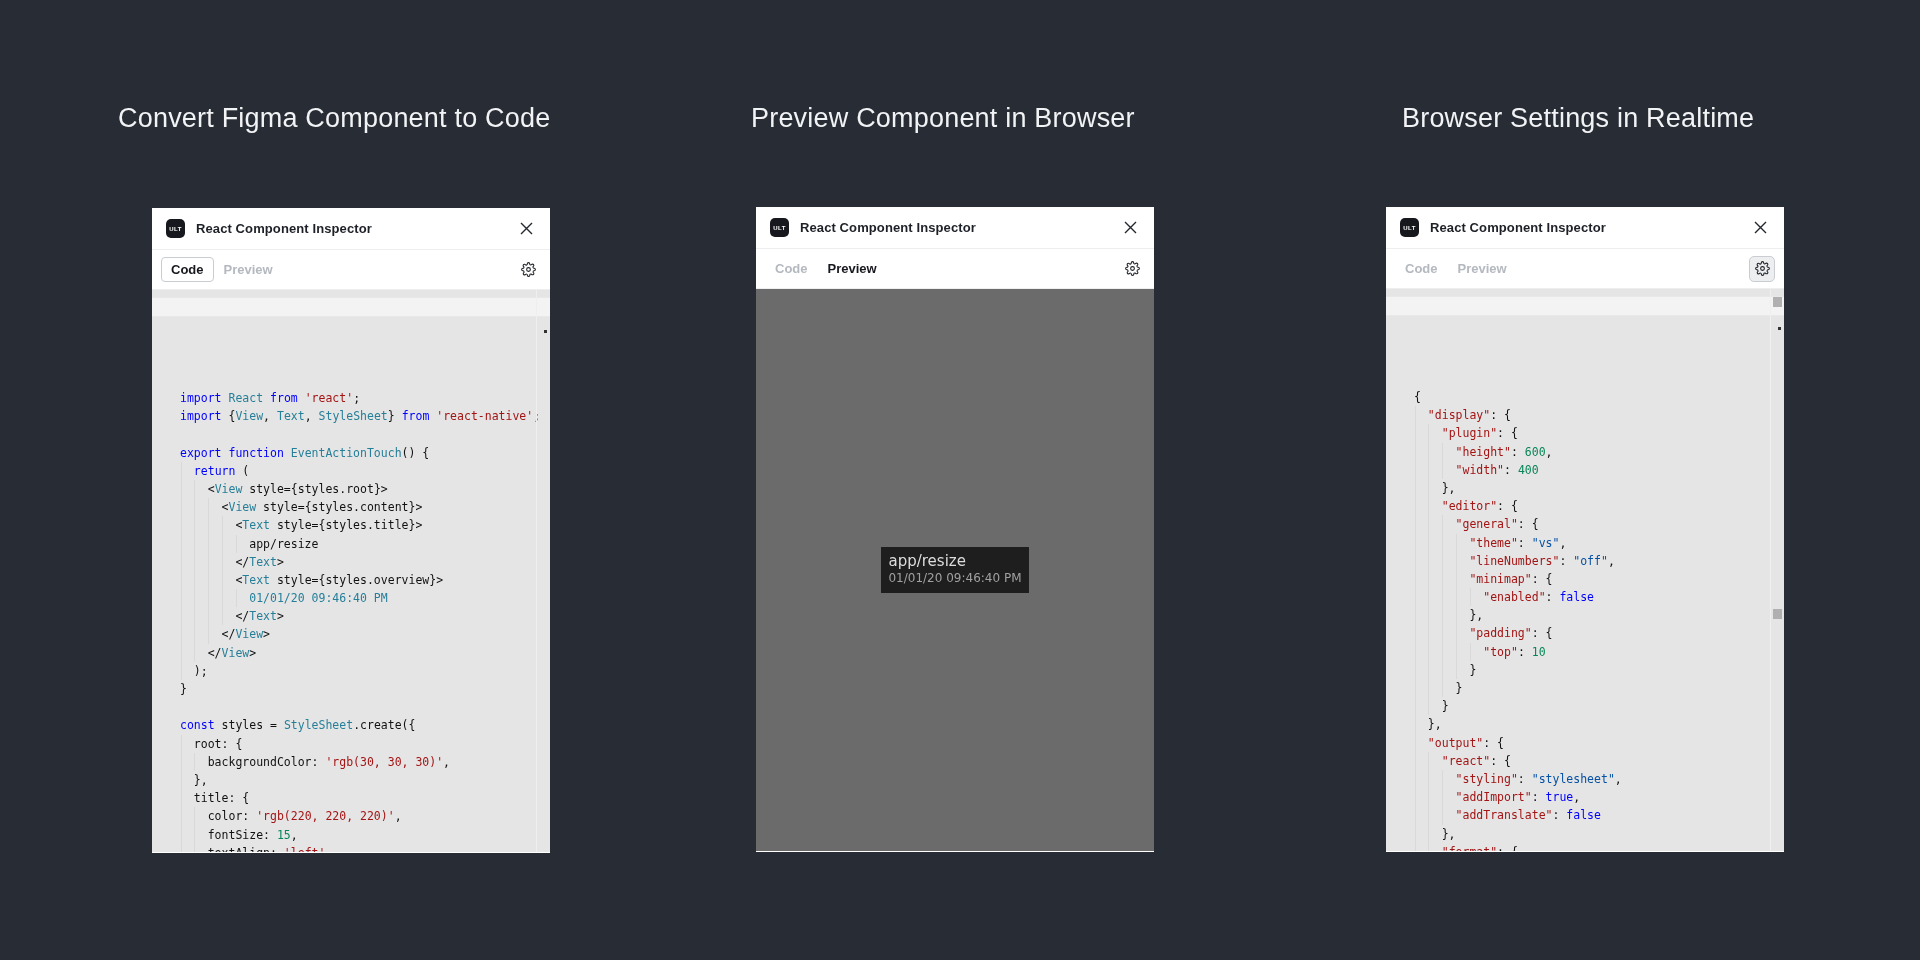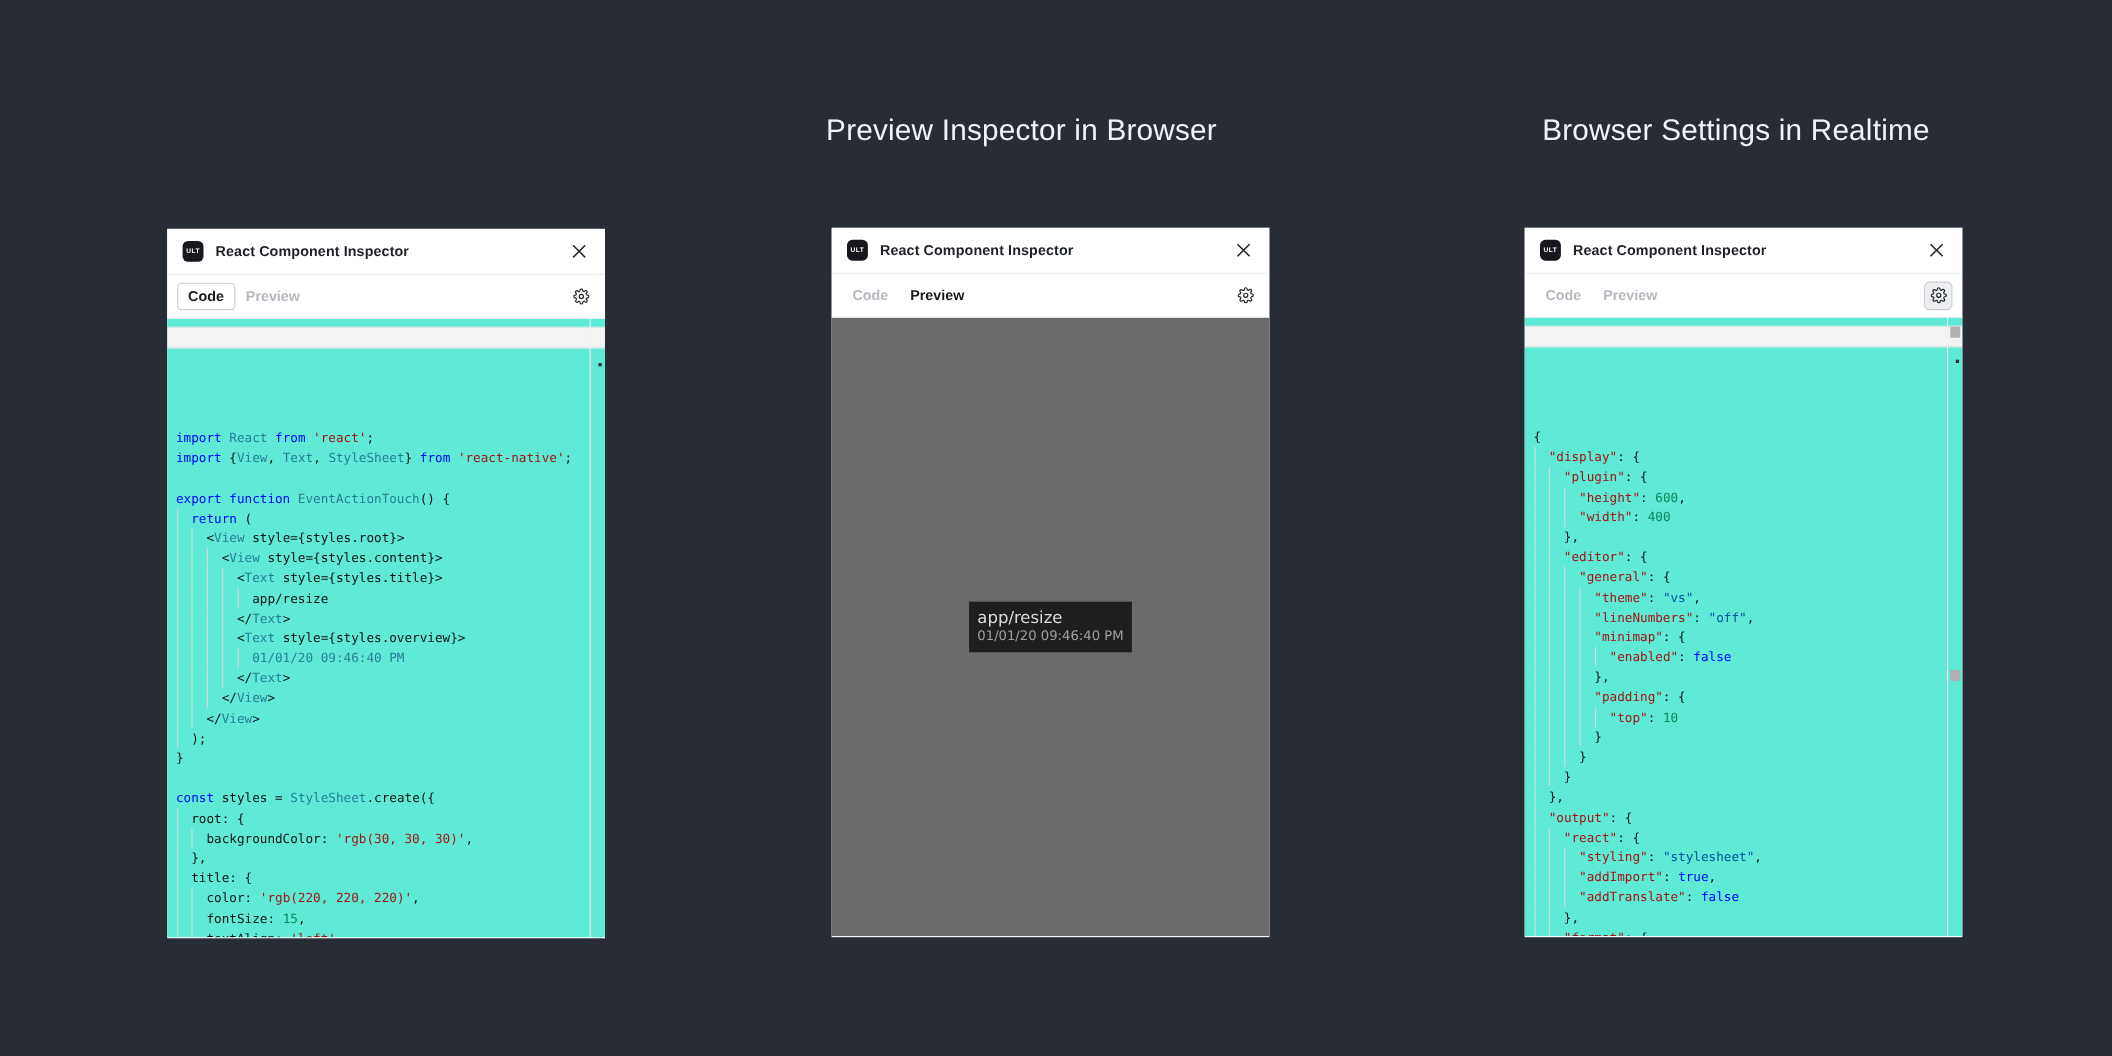--- a/index.html
+++ b/index.html
@@ -102,28 +102,29 @@
   }
   .gear-btn.boxed {
     border-color: #c9ccd1;
     background: #eceef0;
   }
 
   
   .code-body {
     position: relative;
     height: calc(100% - 83px);
-    background: #5eead4;
+    background: #e5e5e5;
     overflow: hidden;
     font-family: "DejaVu Sans Mono", "Liberation Mono", monospace;
     font-size: 11.5px;
     line-height: 18.2px;
     white-space: pre;
     padding-top: 8px;
     color: #111;
+    padding-left: 20px;
   }
   .code-lines { padding-left: 8px; }
   .ln { position: relative; height: 18.2px; }
   .ln .txt { position: relative; z-index: 2; }
 
   
   .guide {
     position: absolute;
     top: 0; bottom: 0;
     width: 1px;
@@ -196,21 +197,22 @@
     right: 3px;
     width: 3px; height: 3px;
     background: #333;
   }
 </style>
 </head>
 <body>
 
 <div class="stage">
 
-  <div class="heading" id="h2">Preview Inspector in Browser</div>
+  <div class="heading" id="h1">Convert Figma Component to Code</div>
+  <div class="heading" id="h2">Preview Component in Browser</div>
   <div class="heading" id="h3">Browser Settings in Realtime</div>
 
   <div class="window" id="win1">
     <div class="titlebar">
       <div class="logo">ULT</div>
       <div class="win-title">React Component Inspector</div>
       <div class="close-btn">
         <svg width="13" height="13" viewBox="0 0 13 13">
             <path d="M1 1 L12 12 M12 1 L1 12" stroke="currentColor" stroke-width="1.4" fill="none"></path>
           </svg>

